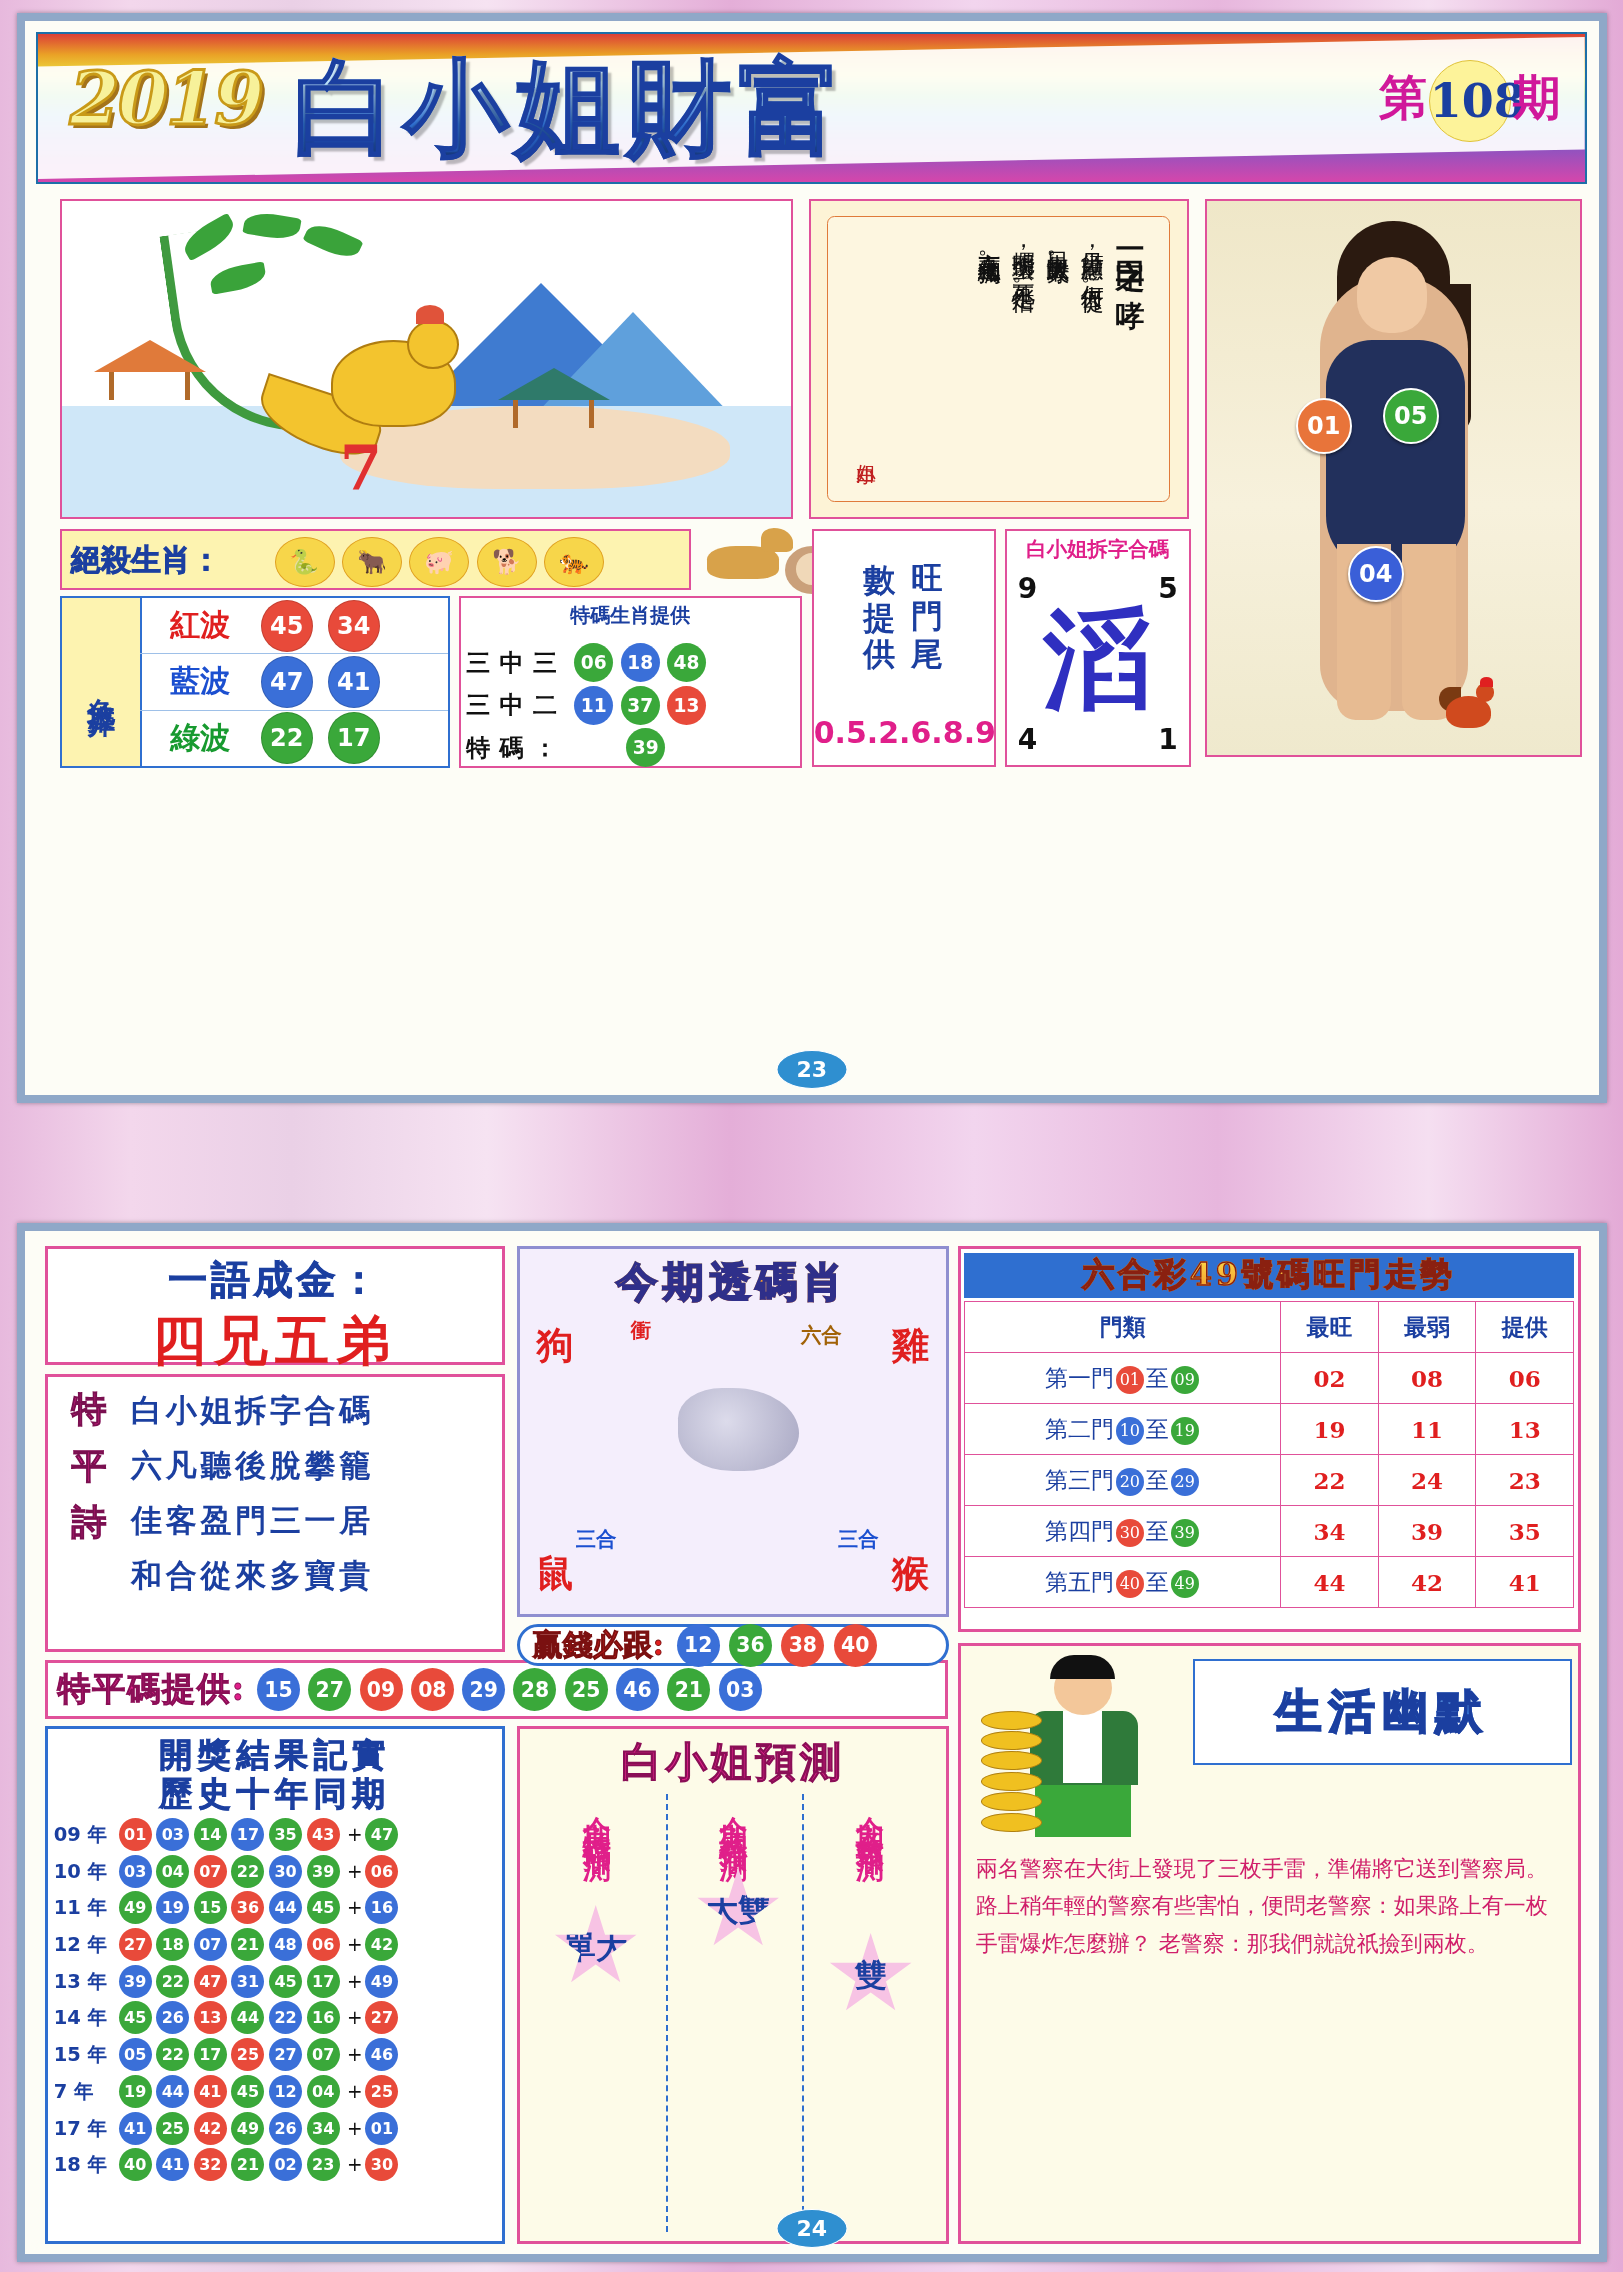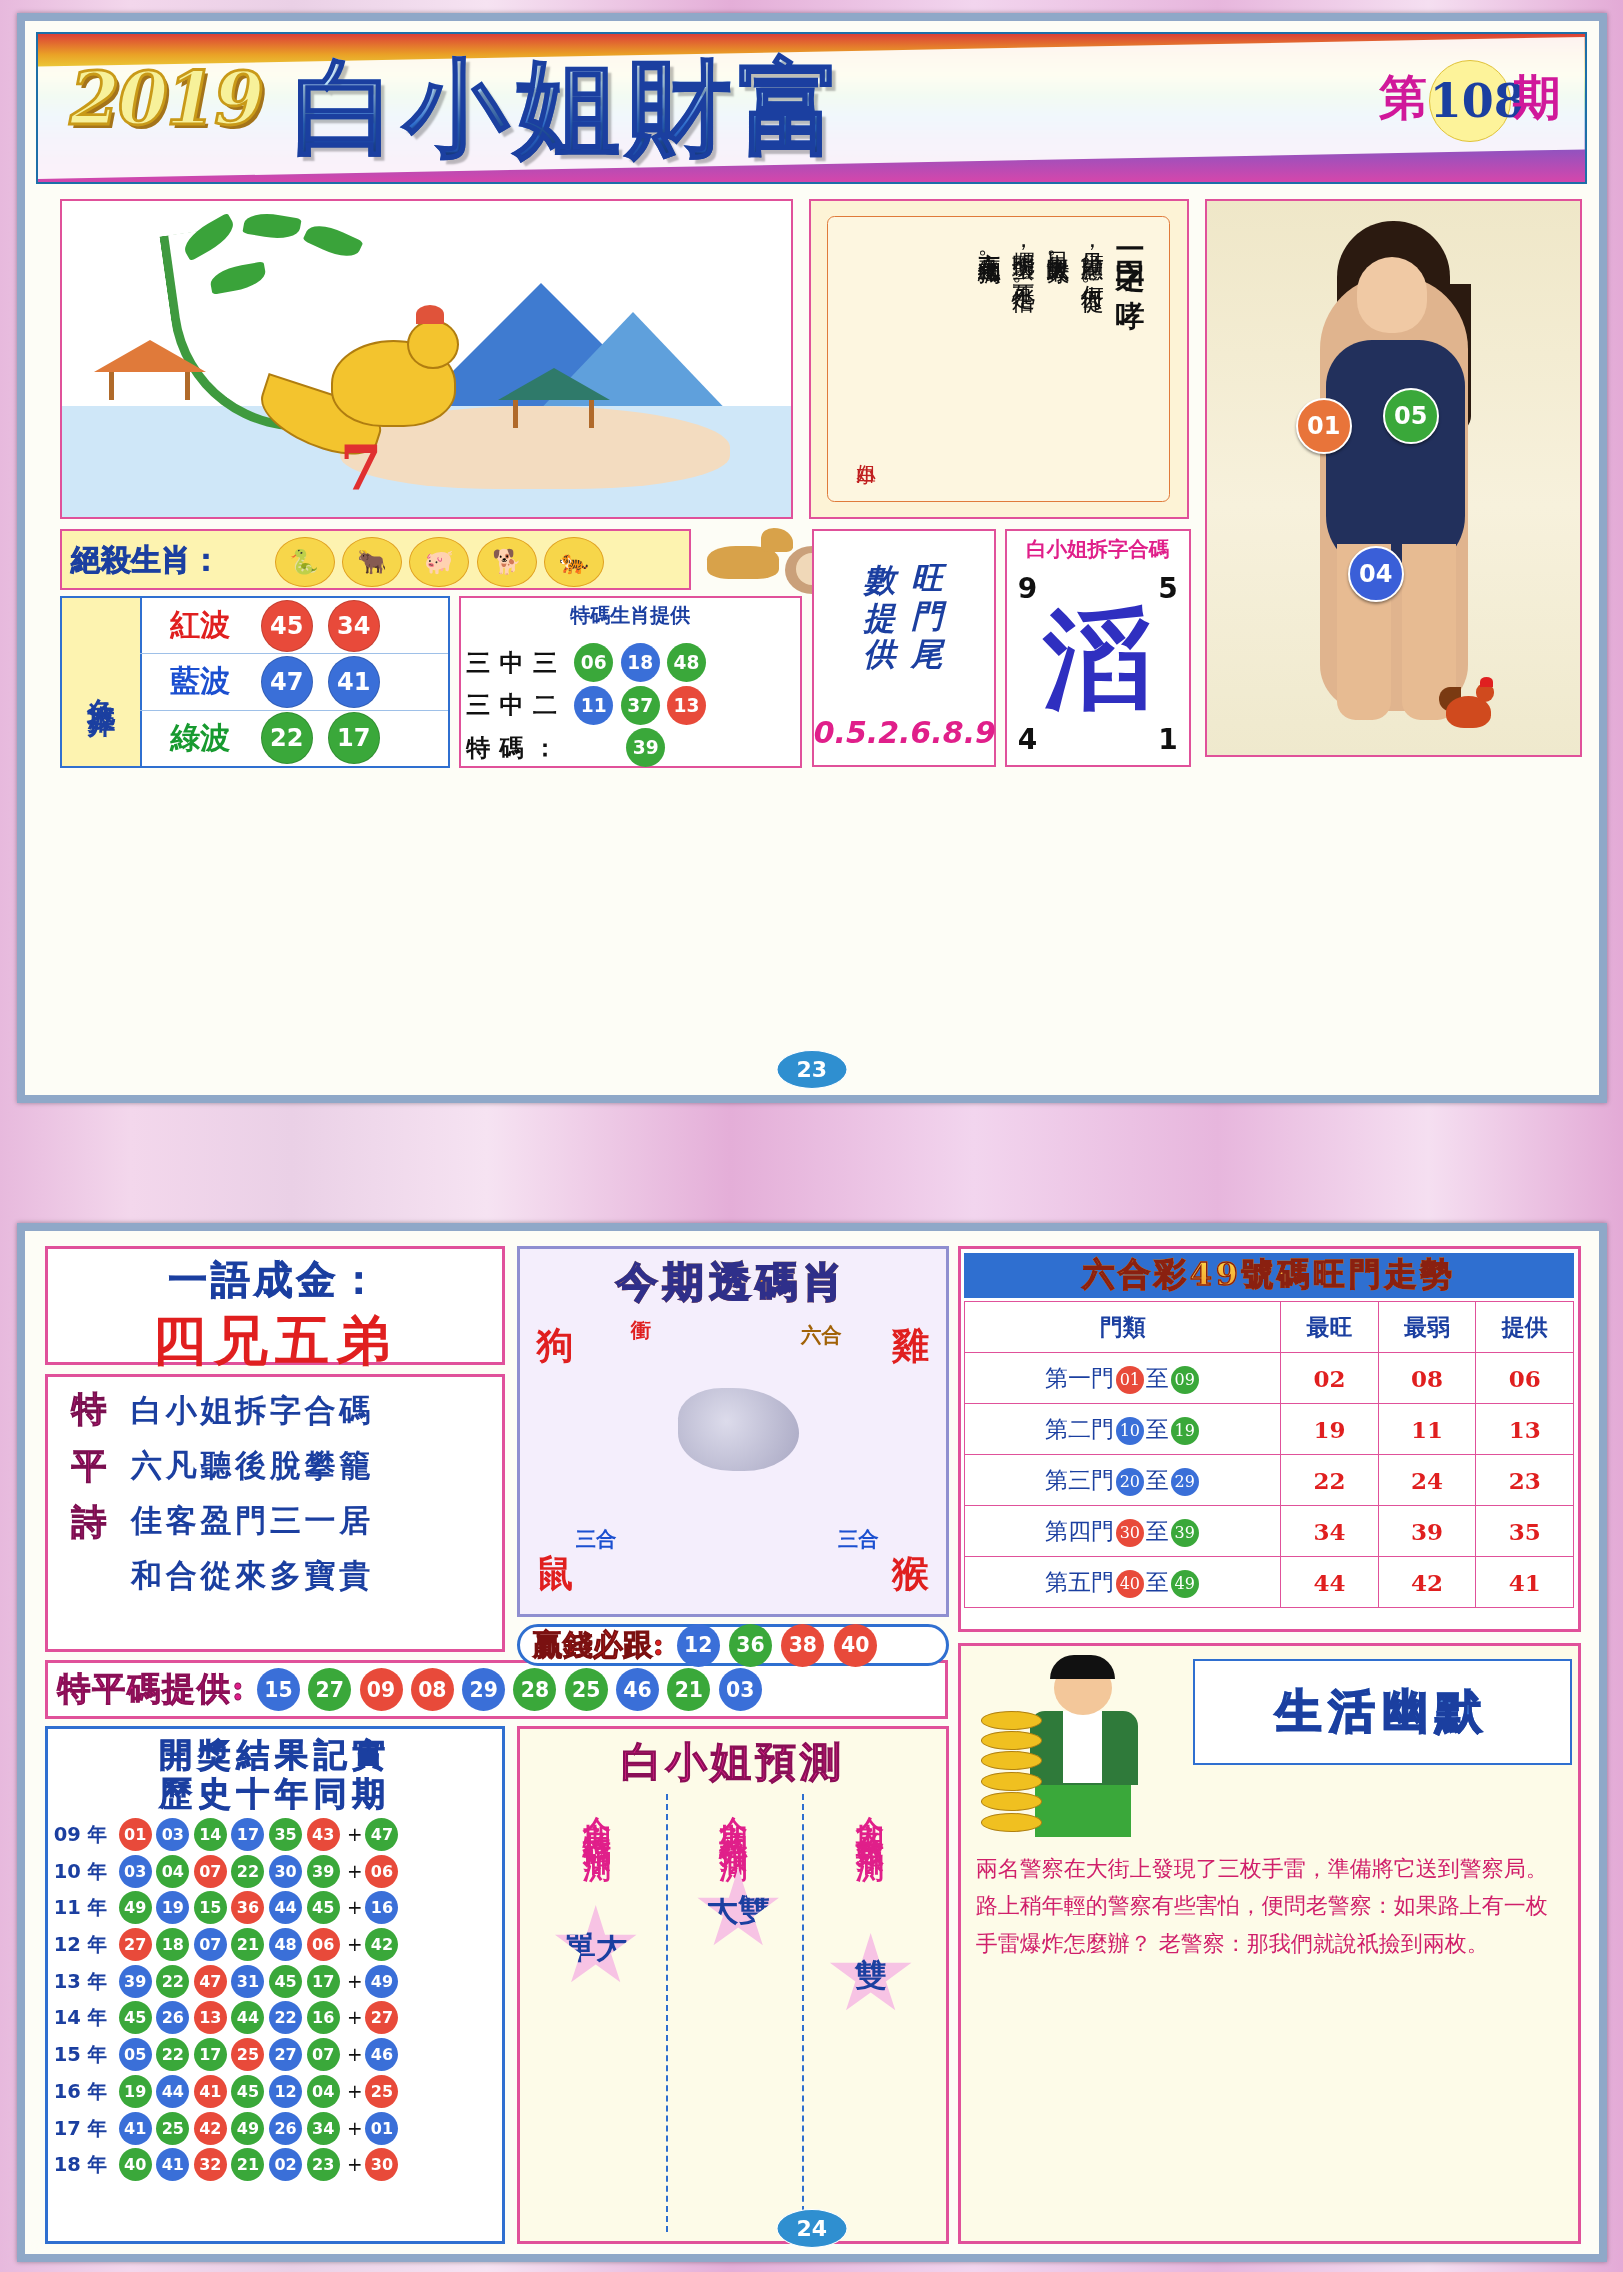--- a/index.html
+++ b/index.html
@@ -140,21 +140,21 @@
 
   
   #zodiacBox{left:434px;top:575px;width:343px;height:172px;border:2.8px solid #e0519a;background:#fff;}
   .zb-title{position:absolute;left:0;top:3.7px;width:100%;text-align:center;font-size:20px;font-weight:bold;color:#1b3fa0;font-family:"DejaVu Serif","Liberation Serif",serif;}
   .zb-rows{position:absolute;left:5.6px;top:45px;right:5.6px;}
   .zb-row{display:flex;align-items:center;margin-bottom:3.7px;}
   .zb-lab{font-size:24px;font-weight:bold;color:#111;letter-spacing:9.3px;width:108px;font-family:"DejaVu Serif","Liberation Serif",serif;}
   .zball{width:39px;height:39px;border-radius:50%;color:#fff;font-size:18.6px;font-weight:bold;display:flex;align-items:center;justify-content:center;margin-right:7.4px;}
 
   
-  #tailBox{left:787px;top:508px;width:184px;height:238px;border:2.8px solid #e0519a;background:#fff;font-style:italic;}
+  #tailBox{left:787px;top:508px;width:184px;height:238px;border:2.8px solid #e0519a;background:#fff;}
   .tail-v{position:absolute;left:0;top:7.4px;width:100%;display:flex;flex-direction:row-reverse;justify-content:center;gap:3.7px;}
   .tail-v span{writing-mode:vertical-rl;text-orientation:upright;font-size:32px;font-weight:bold;color:#1b3fa0;font-family:"DejaVu Serif","Liberation Serif",serif;}
   .tail-nums{position:absolute;left:0;bottom:15px;width:100%;text-align:center;font-size:30px;font-weight:bold;color:#e01f8a;}
 
   
   #charBox{left:980px;top:508px;width:186px;height:238px;border:2.8px solid #e0519a;background:#fff;}
   .cb-title{position:absolute;left:0;top:3.7px;width:100%;text-align:center;font-size:20.4px;font-weight:bold;color:#e01f8a;}
   .cb-big{position:absolute;left:0;top:56px;width:100%;text-align:center;font-size:109px;font-weight:bold;color:#2f2fc0;font-family:"DejaVu Serif","Liberation Serif",serif;}
   .cb-c{position:absolute;font-size:28px;font-weight:bold;color:#111;}
   .cb-tl{left:11px;top:41px;} .cb-tr{right:11px;top:41px;}
@@ -590,21 +590,21 @@
           <div class="hball" style="background:#3a6fd8">05</div>
           <div class="hball" style="background:#3aa83a">22</div>
           <div class="hball" style="background:#3aa83a">17</div>
           <div class="hball" style="background:#e84a3a">25</div>
           <div class="hball" style="background:#3a6fd8">27</div>
           <div class="hball" style="background:#3aa83a">07</div>
           <div class="hplus">+</div>
           <div class="hball" style="background:#3a6fd8">46</div>
         </div>
         <div class="hrow">
-          <div class="hyear">16 年</div>
+          <div class="hyear">7 年</div>
           <div class="hball" style="background:#3aa83a">19</div>
           <div class="hball" style="background:#3a6fd8">44</div>
           <div class="hball" style="background:#e84a3a">41</div>
           <div class="hball" style="background:#3aa83a">45</div>
           <div class="hball" style="background:#3a6fd8">12</div>
           <div class="hball" style="background:#3aa83a">04</div>
           <div class="hplus">+</div>
           <div class="hball" style="background:#e84a3a">25</div>
         </div>
         <div class="hrow">

